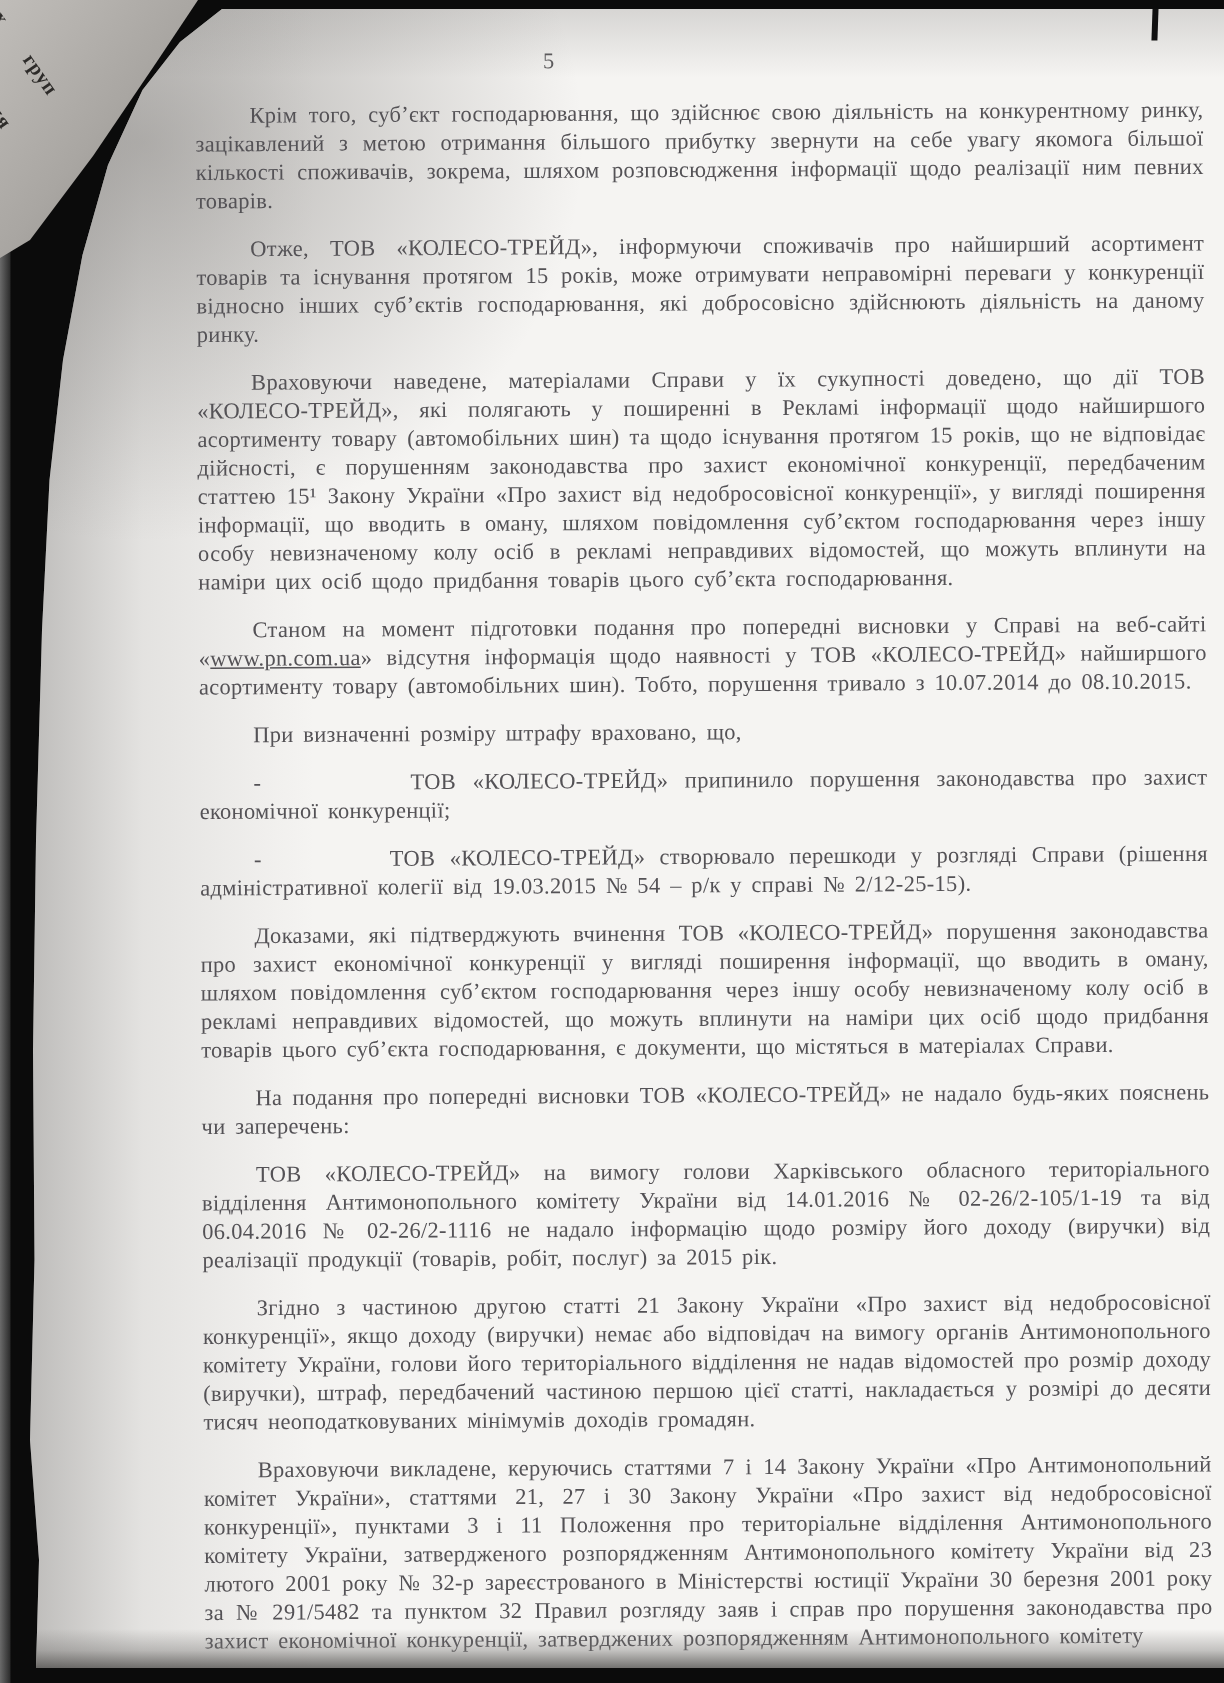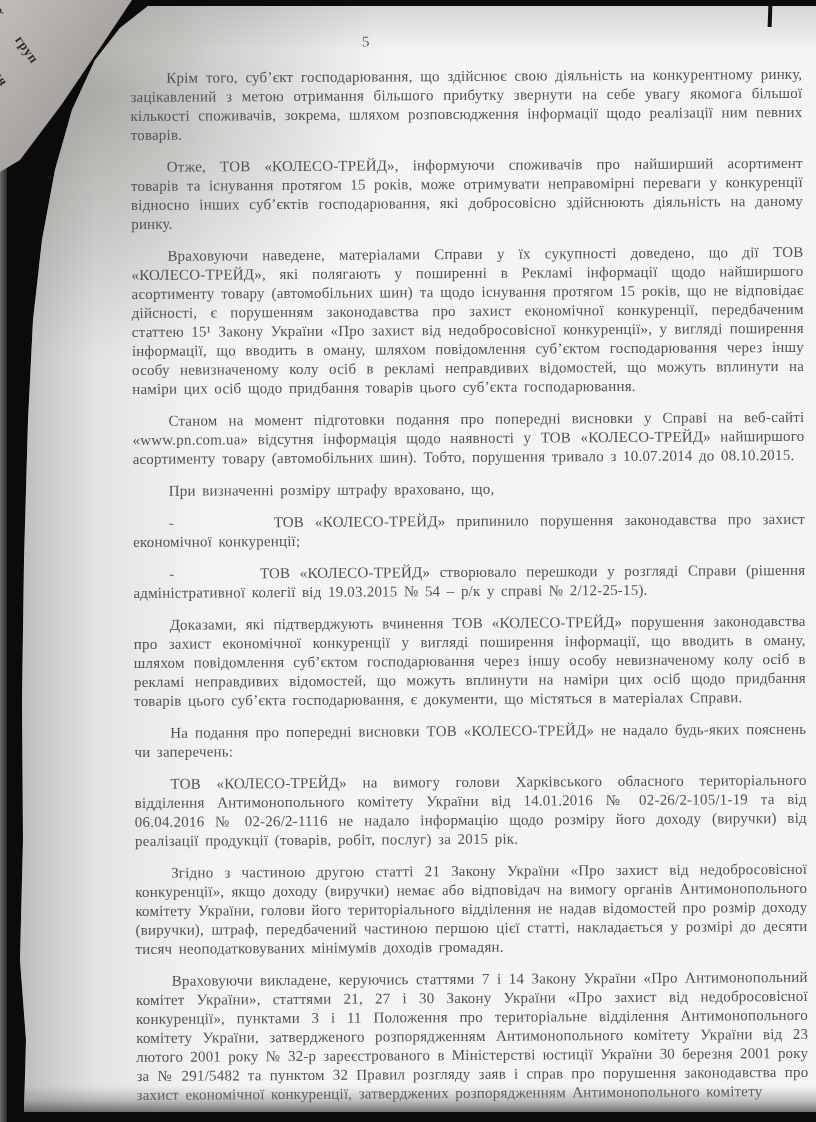--- a/index.html
+++ b/index.html
@@ -57,21 +57,21 @@
     position:absolute;left:130px;top:34px;width:672px;
     font-size:15px;line-height:19px;color:#545256;
     text-align:justify;word-spacing:2.5px;letter-spacing:.2px;
     transform:rotate(-0.35deg);transform-origin:0 0;
   }
   .page-number{
     text-indent:0;margin:0 0 16px 232px;text-align:left;
     color:#5d5b5d;font-size:15px;
   }
   .para{margin:0 0 13px 0;text-indent:36px;}
-  .u{}
+  .u{text-decoration:underline;}
 </style>
 </head>
 <body>
 
 <div class="scan">
 
   <div class="scanner-edge"></div>
 
   <div class="page">
 

